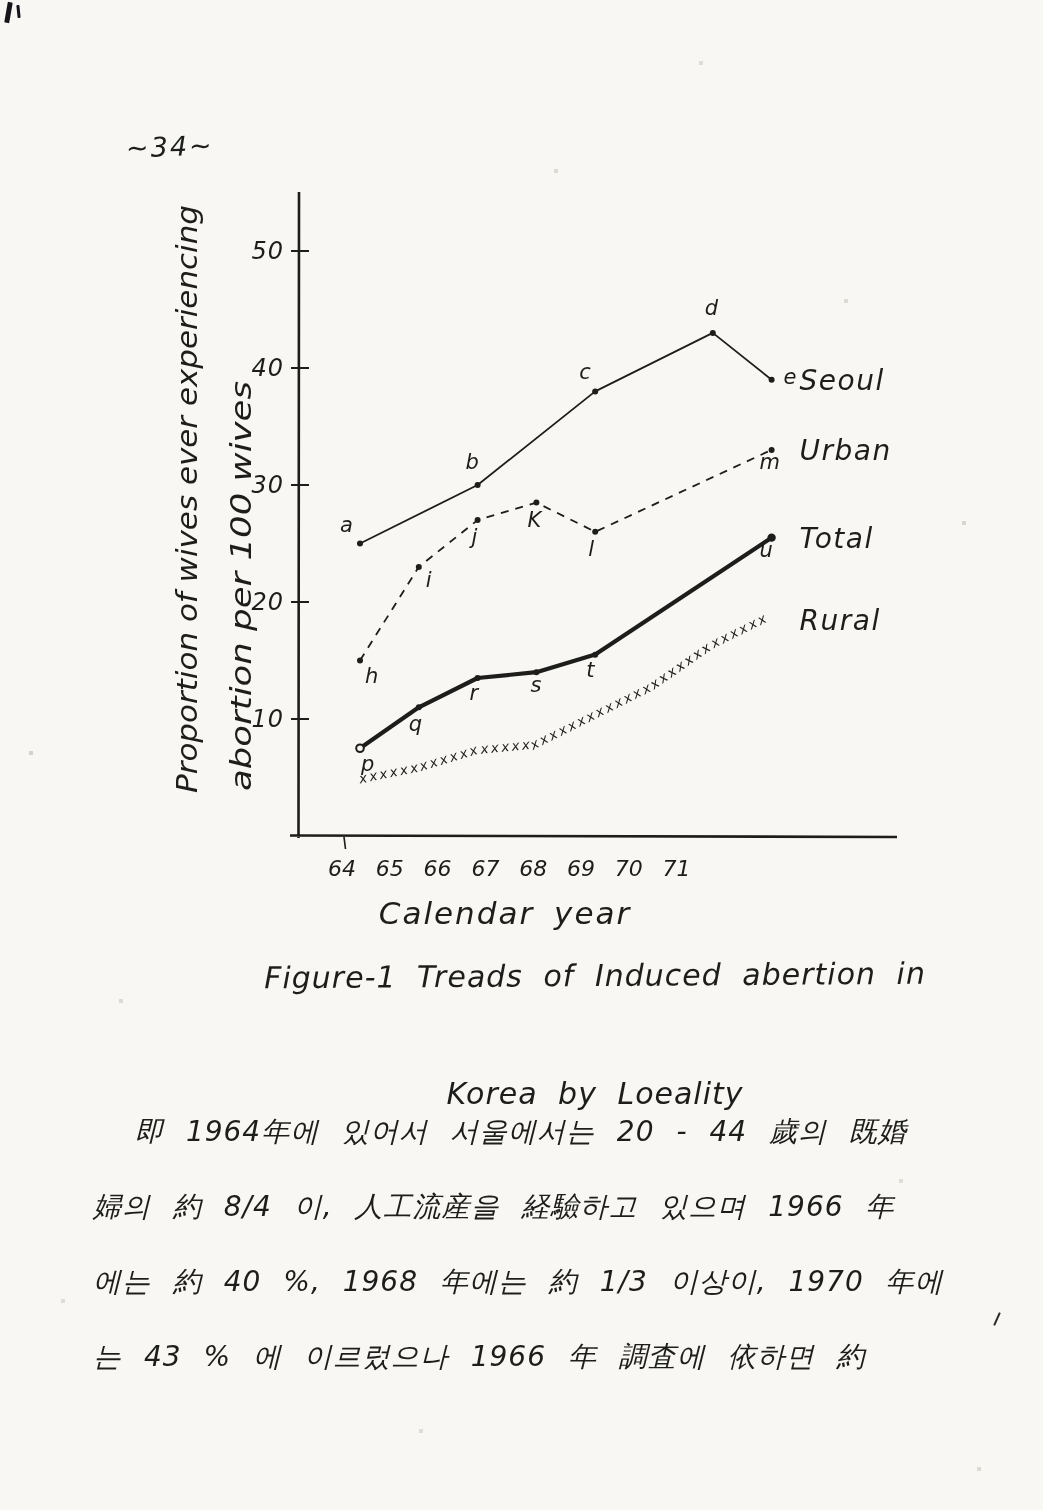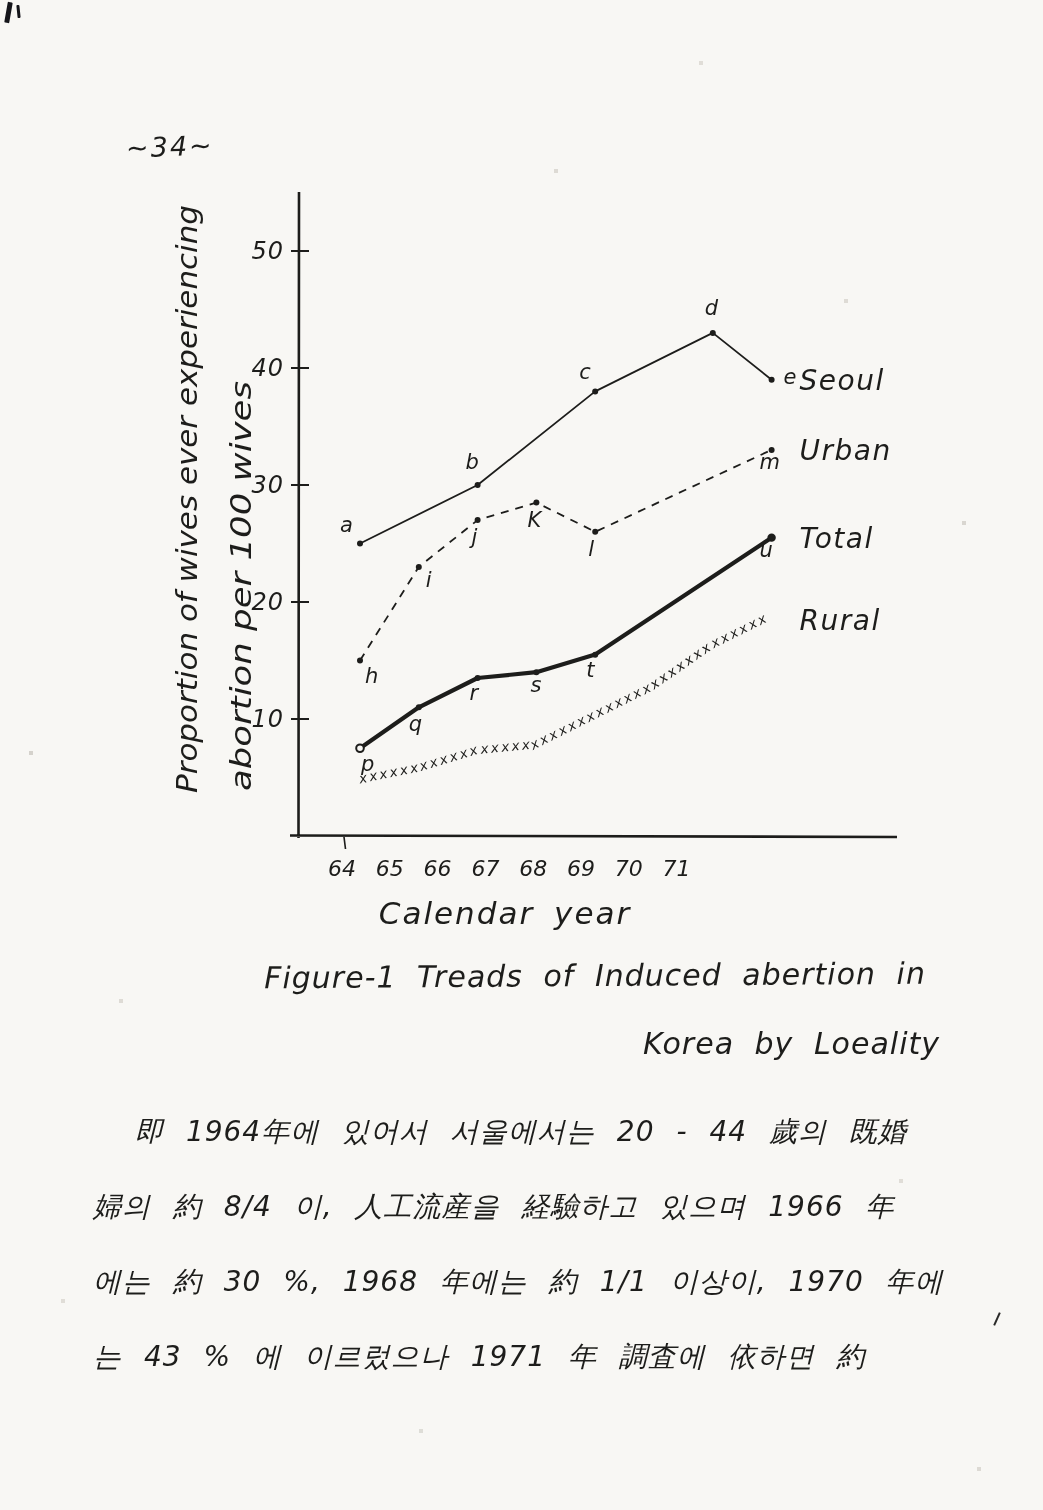--- a/index.html
+++ b/index.html
@@ -22,21 +22,21 @@
     font-family:"DejaVu Sans",sans-serif;
     font-style:italic;
     fill:#1d1d1b;
   }
   .caption{
     position:absolute;left:250px;width:690px;
     text-align:center;
     font-size:30px;letter-spacing:1px;word-spacing:10px;
   }
   #caption-line1{top:958px;transform:rotate(-0.4deg);}
-  #caption-line2{top:1026px;text-align:right;}
+  #caption-line2{top:1076px;}
   #body-paragraph{
     position:absolute;left:93px;top:1094px;width:900px;
     font-size:28px;line-height:75px;
     letter-spacing:1px;word-spacing:12px;
   }
   .body-line{white-space:nowrap;}
   .body-line.indent{text-indent:42px;}
   .speck{position:absolute;width:2px;height:2px;background:transparent;
     box-shadow:
       555px 170px 0 1px #dddad4, 845px 300px 0 1px #dedbd5,
@@ -140,17 +140,17 @@
       <text transform="translate(251,791) rotate(-90)" font-size="29" textLength="410" lengthAdjust="spacingAndGlyphs">abortion per 100 wives</text>
       <text x="505" y="924" text-anchor="middle" font-size="31" letter-spacing="2" word-spacing="8">Calendar year</text>
     </svg>
 
   <div class="caption handw" id="caption-line1">Figure-1   Treads of Induced abertion in</div>
   <div class="caption handw" id="caption-line2">Korea   by   Loeality</div>
 
   <div id="body-paragraph" class="handw">
     <div class="body-line indent">即 1964年에  있어서  서울에서는  20 - 44 歲의  既婚</div>
     <div class="body-line">婦의  約 8/4 이,  人工流産을  経驗하고  있으며  1966 年</div>
-    <div class="body-line">에는  約 30 %,  1968 年에는  約 1/1  이상이,  1970 年에</div>
-    <div class="body-line">는  43 % 에  이르렀으나  1971 年  調査에  依하면  約</div>
+    <div class="body-line">에는  約 40 %,  1968 年에는  約 1/3  이상이,  1970 年에</div>
+    <div class="body-line">는  43 % 에  이르렀으나  1966 年  調査에  依하면  約</div>
   </div>
 
 </div>
 
 </body></html>

